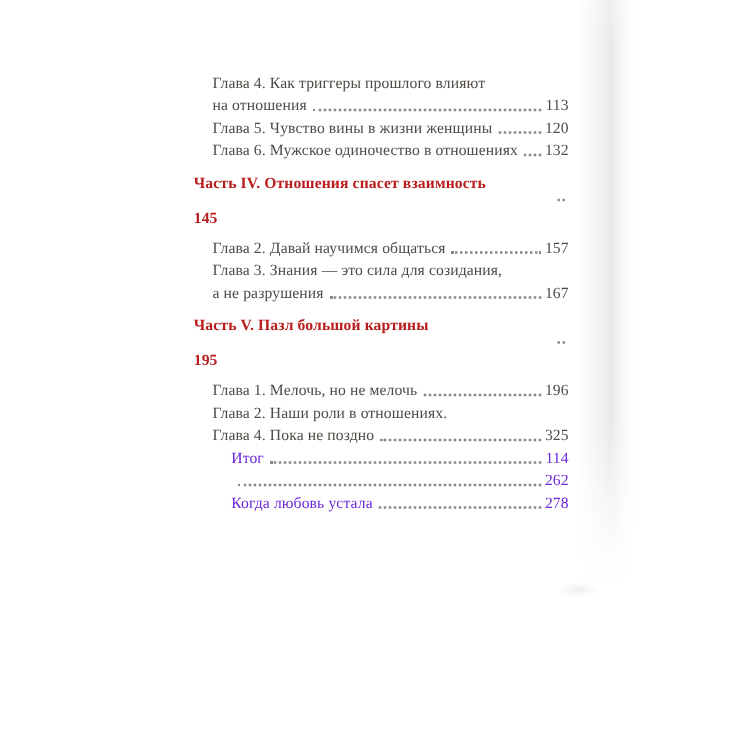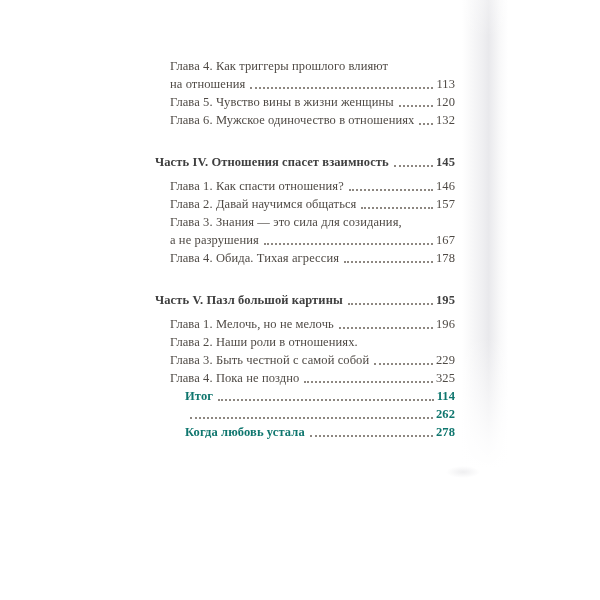--- a/index.html
+++ b/index.html
@@ -76,29 +76,30 @@
   .row .num {
     white-space: nowrap;
     text-align: left;
   }
 
   .row.chapter,
   .row.chapter-continuation { padding-left: 15px; }
 
   .row.part {
     font-weight: bold;
-    color: #404040;
-    margin-top: 24px;
+    color: #b91c1c;
+    margin-top: 8px;
     margin-bottom: 6px;
+    flex-direction: column;
   }
 
   .row.subsection {
     padding-left: 30px;
-    font-weight: bold;
-    color: #0f766e;
+    font-weight: normal;
+    color: #6d28d9;
   }
 </style>
 </head>
 <body>
 
 <div class="canvas">
 
   <div class="edge-shadow"></div>
   <div class="corner-smudge"></div>
 
@@ -124,63 +125,48 @@
       <span class="num">132</span>
     </div>
 
     <div class="row part">
       <span class="t">Часть IV. Отношения спасет взаимность</span>
       <span class="leader"></span>
       <span class="num">145</span>
     </div>
 
     <div class="row chapter">
-      <span class="t">Глава 1. Как спасти отношения?</span>
-      <span class="leader"></span>
-      <span class="num">146</span>
-    </div>
-    <div class="row chapter">
       <span class="t">Глава 2. Давай научимся общаться</span>
       <span class="leader"></span>
       <span class="num">157</span>
     </div>
     <div class="row chapter no-num">
       <span class="t">Глава 3. Знания — это сила для созидания,</span>
 
     </div>
     <div class="row chapter-continuation">
       <span class="t">а не разрушения</span>
       <span class="leader"></span>
       <span class="num">167</span>
-    </div>
-    <div class="row chapter">
-      <span class="t">Глава 4. Обида. Тихая агрессия</span>
-      <span class="leader"></span>
-      <span class="num">178</span>
     </div>
 
     <div class="row part">
       <span class="t">Часть V. Пазл большой картины</span>
       <span class="leader"></span>
       <span class="num">195</span>
     </div>
 
     <div class="row chapter">
       <span class="t">Глава 1. Мелочь, но не мелочь</span>
       <span class="leader"></span>
       <span class="num">196</span>
     </div>
     <div class="row chapter no-num">
       <span class="t">Глава 2. Наши роли в отношениях.</span>
 
-    </div>
-    <div class="row chapter">
-      <span class="t">Глава 3. Быть честной с самой собой</span>
-      <span class="leader"></span>
-      <span class="num">229</span>
     </div>
     <div class="row chapter">
       <span class="t">Глава 4. Пока не поздно</span>
       <span class="leader"></span>
       <span class="num">325</span>
     </div>
 
     <div class="row subsection">
       <span class="t">Итог</span>
       <span class="leader"></span>

